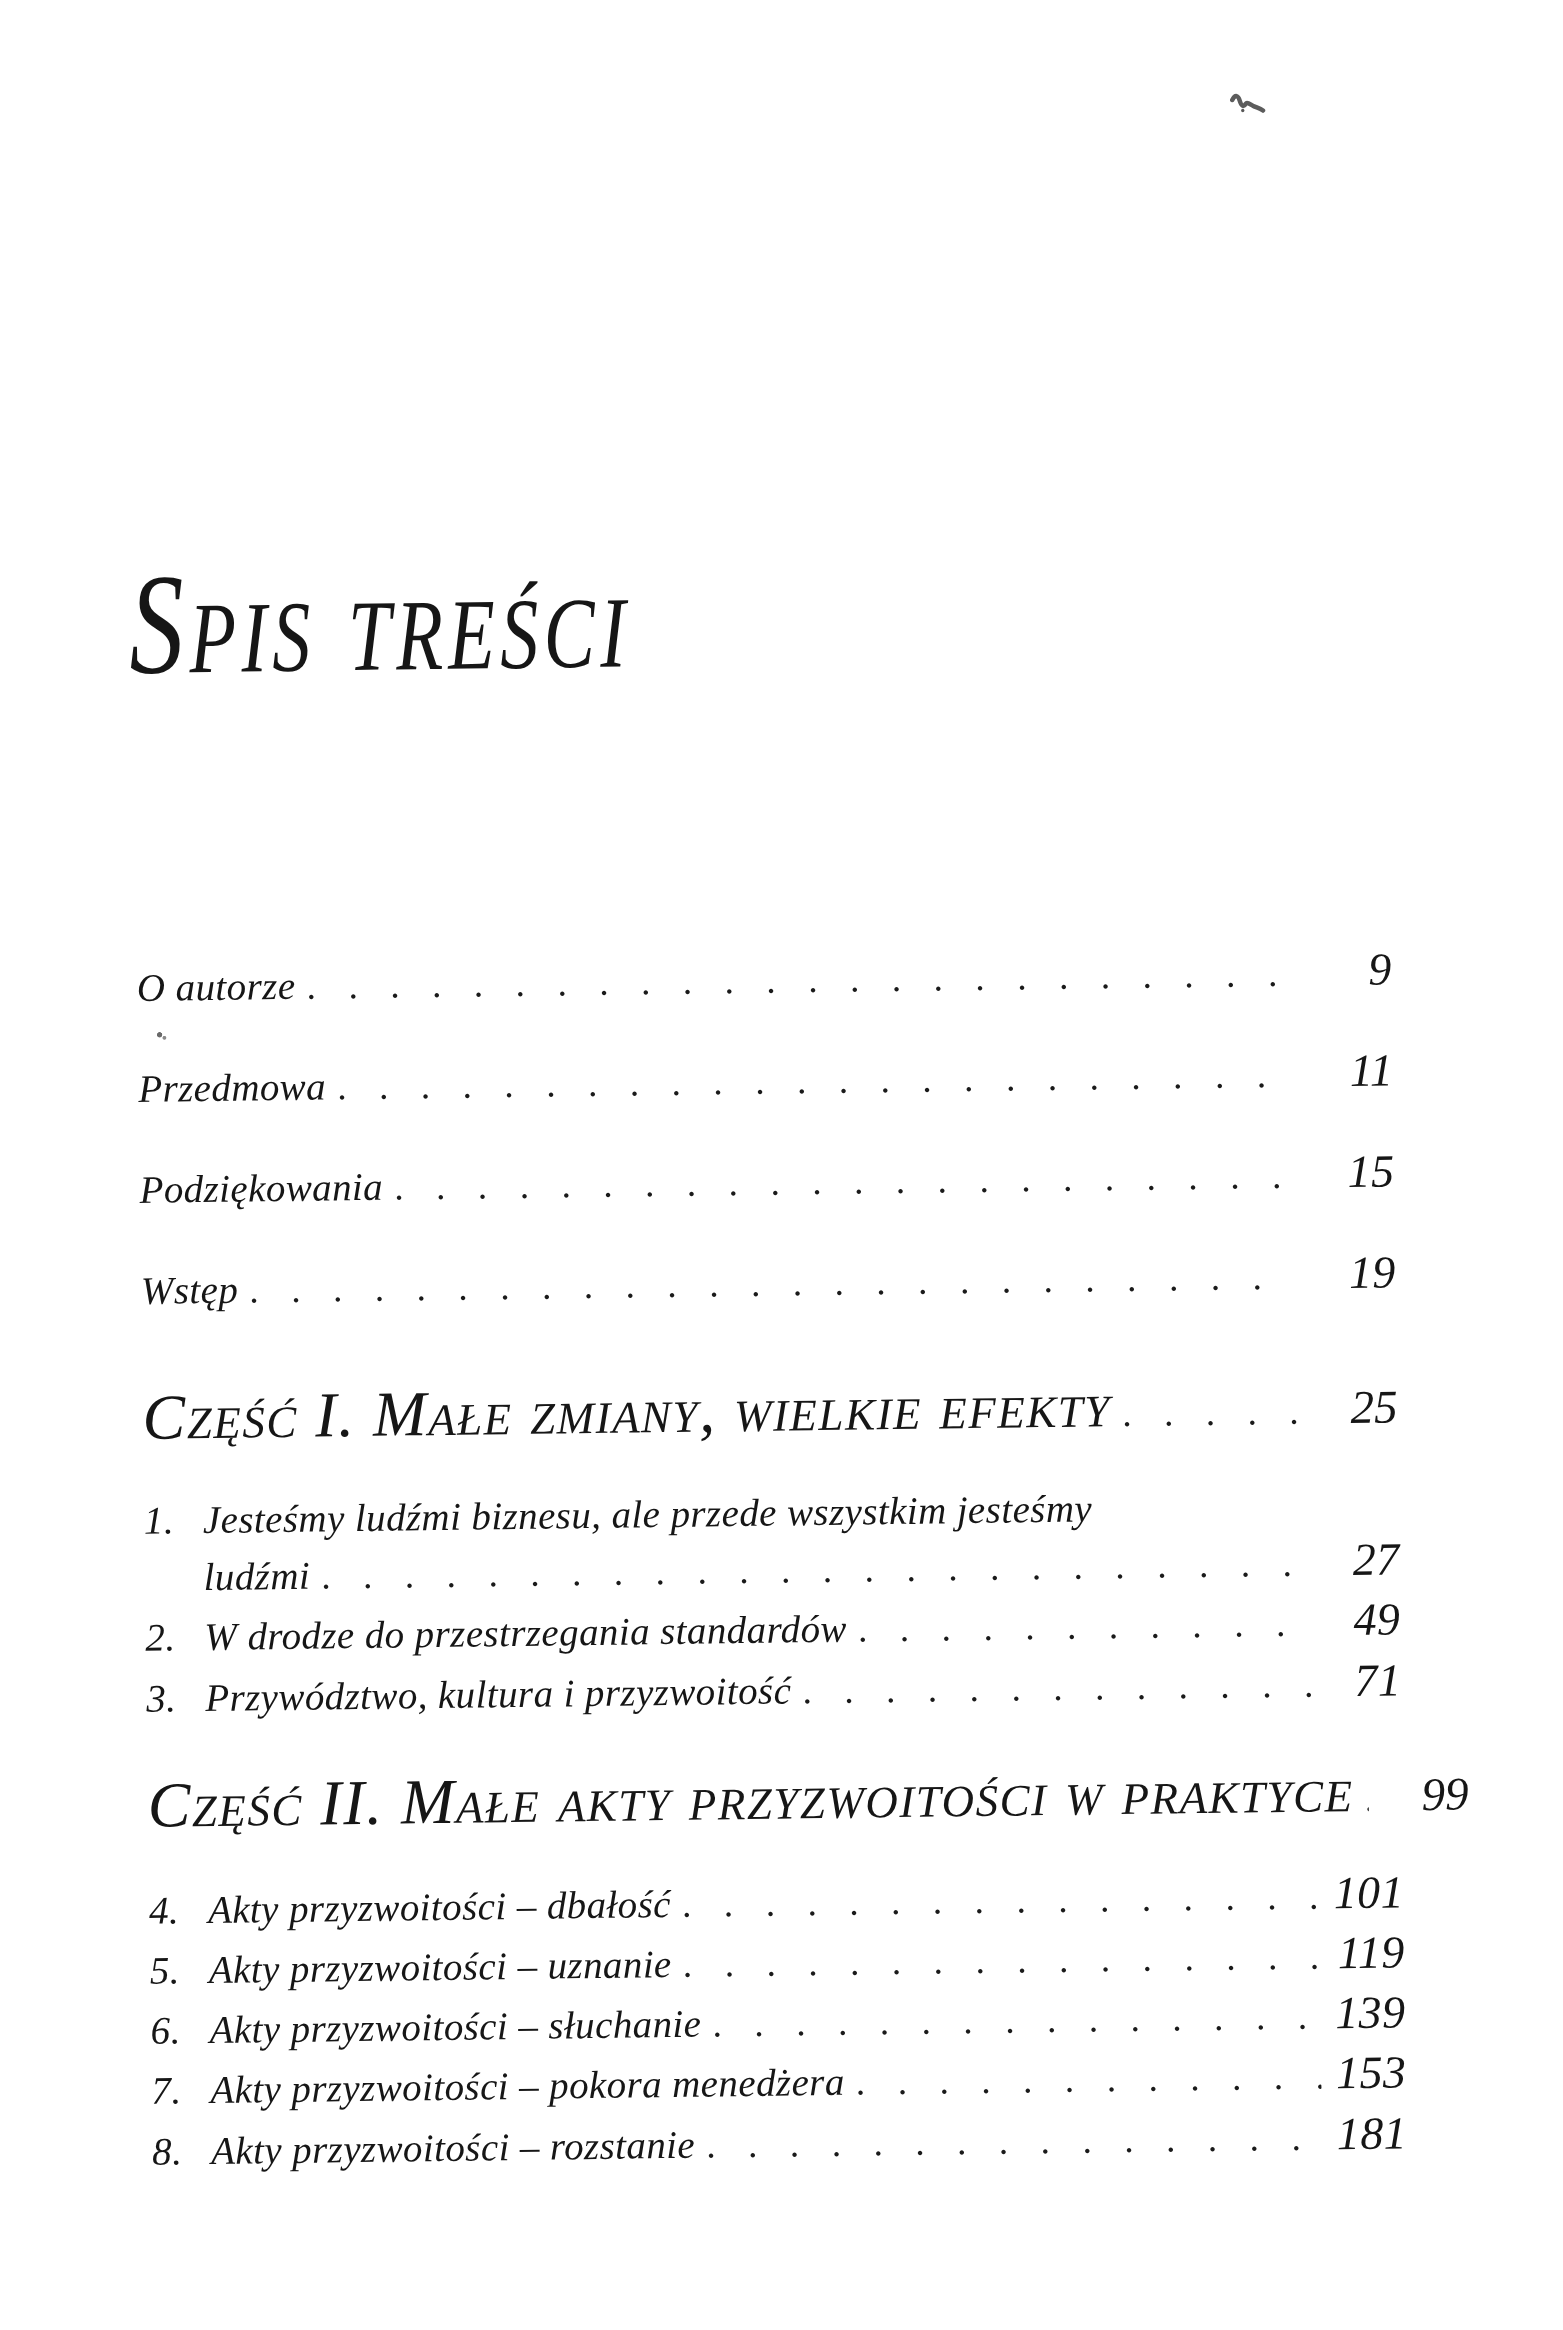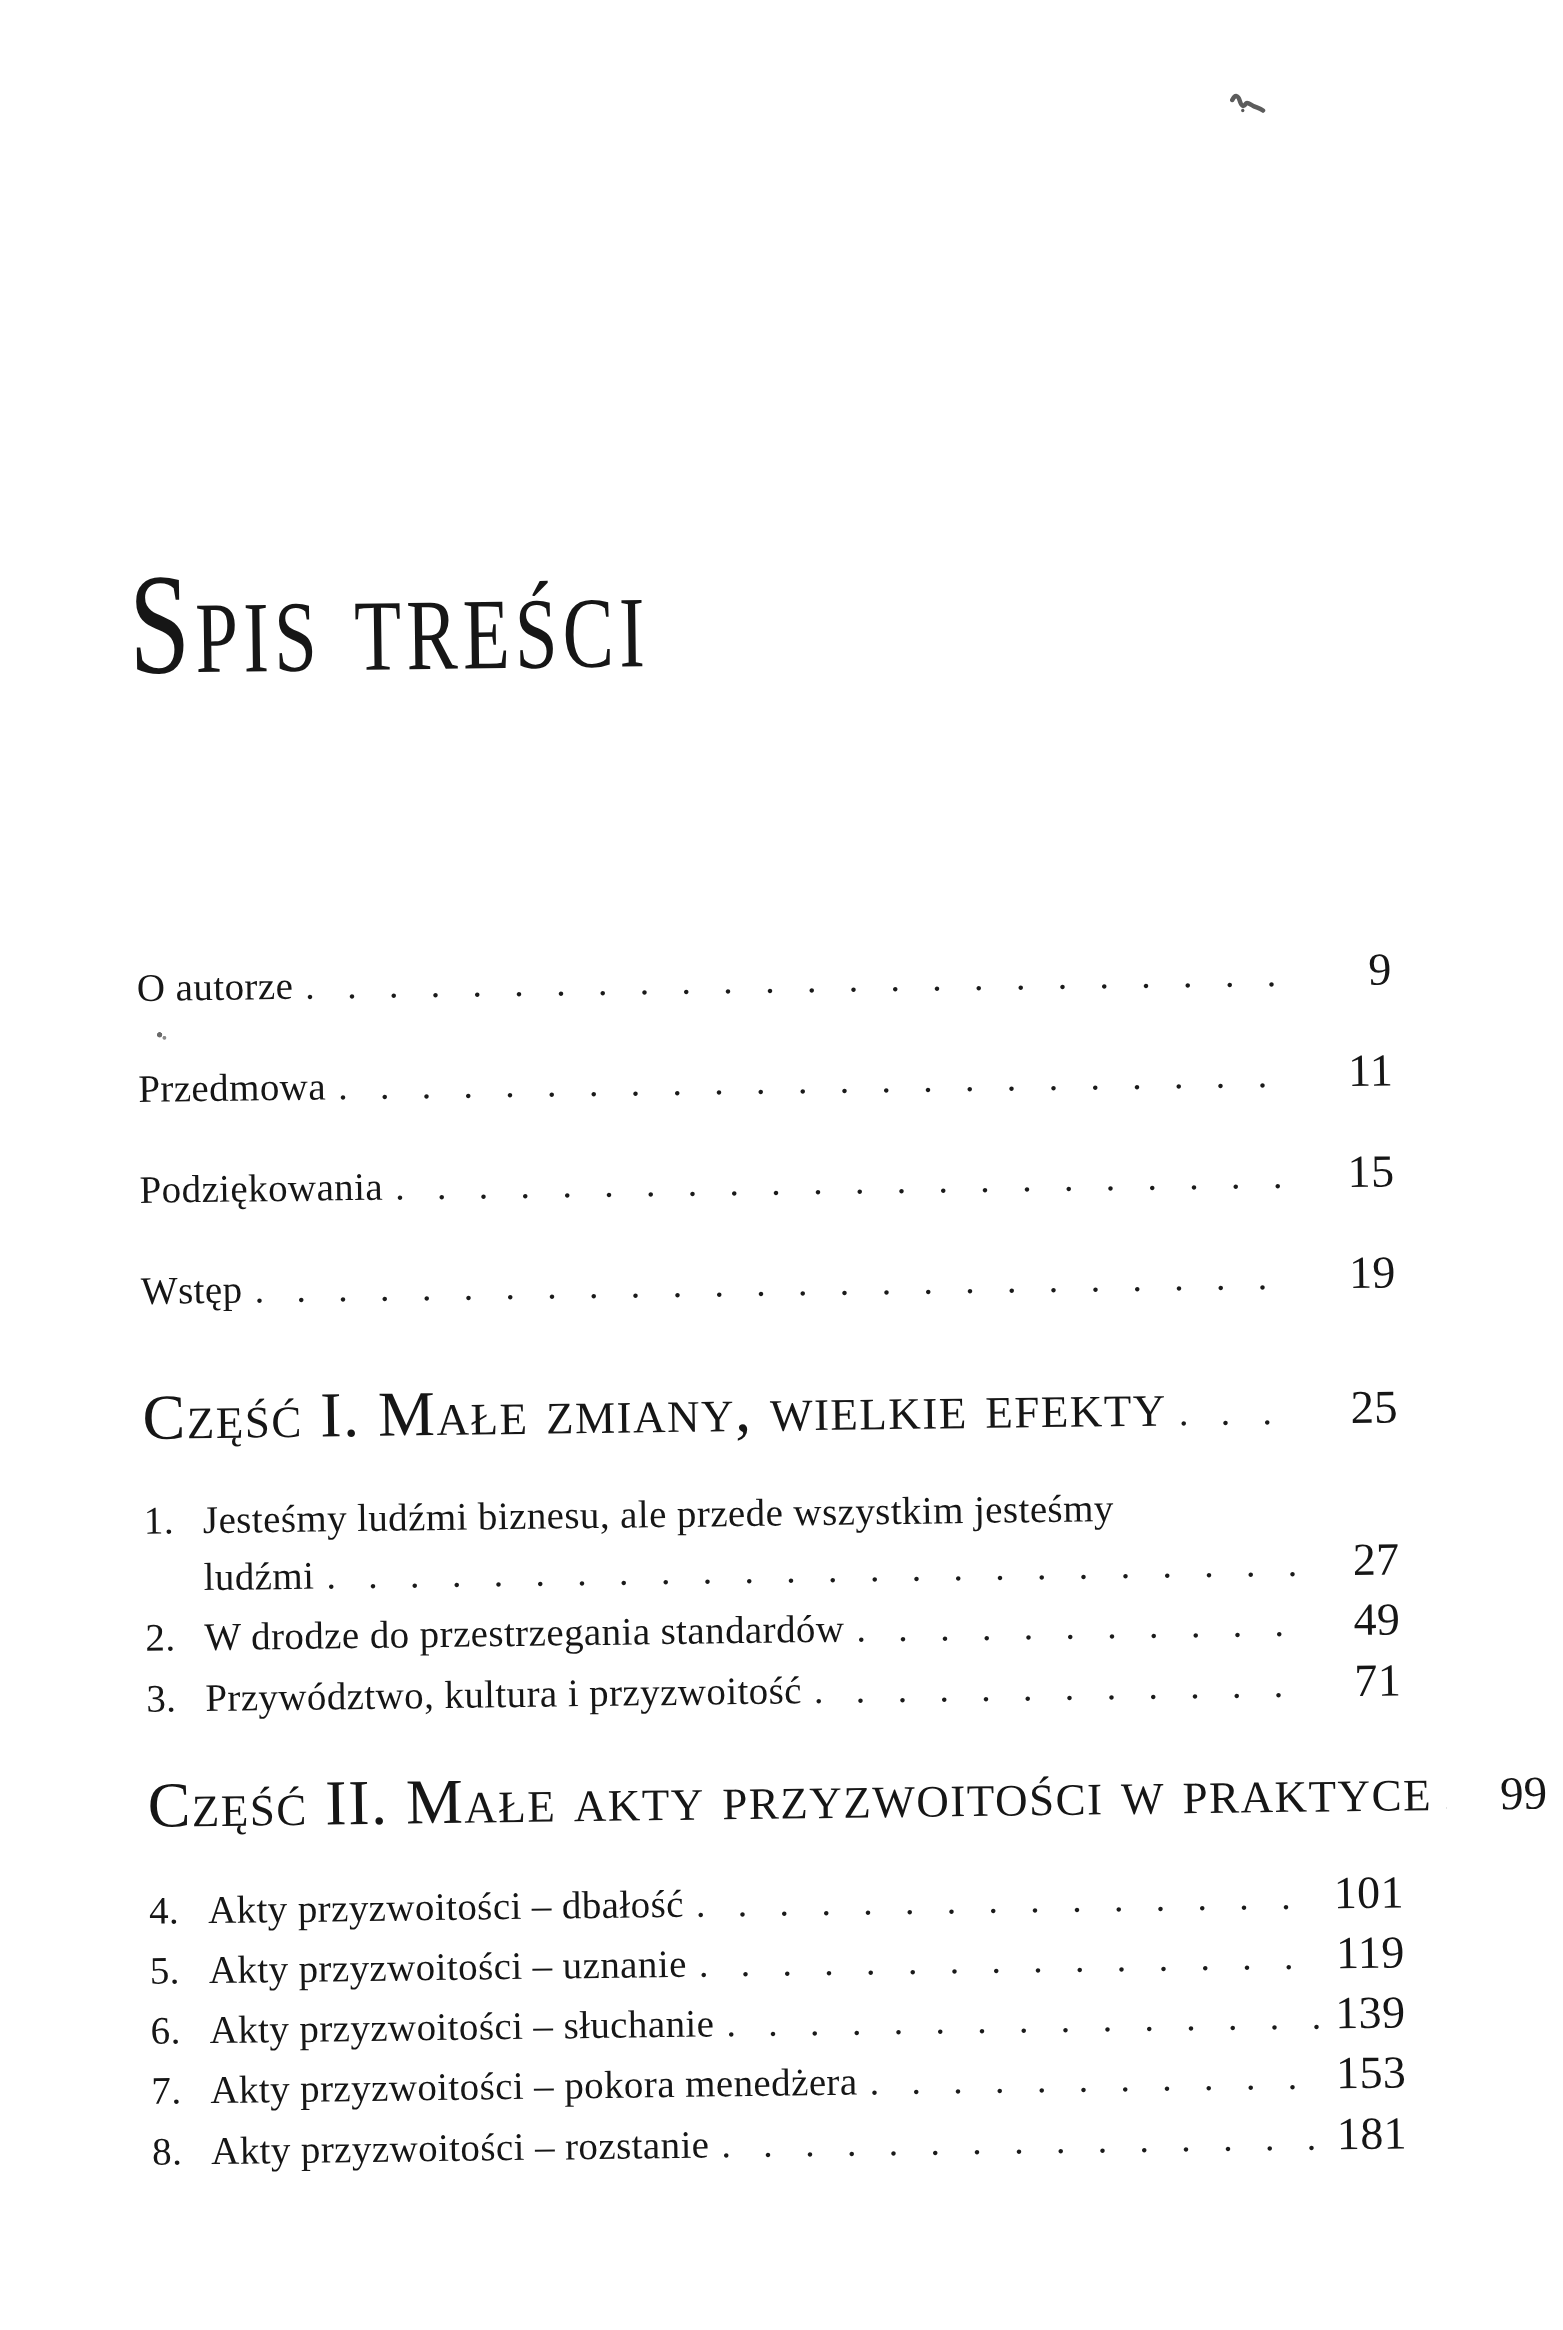--- a/index.html
+++ b/index.html
@@ -8,20 +8,21 @@
     background: #e8e8e8;
   }
   .page {
     position: relative;
     width: 1563px;
     height: 2330px;
     background: #ffffff;
     overflow: hidden;
     font-family: "Liberation Serif", "DejaVu Serif", serif;
     color: #161616;
+    font-style: italic;
   }
   .content {
     position: absolute;
     left: 124px;
     top: 0;
     width: 1255px;
     transform: rotate(-0.75deg);
     transform-origin: 0 0;
   }
   .page-title {

